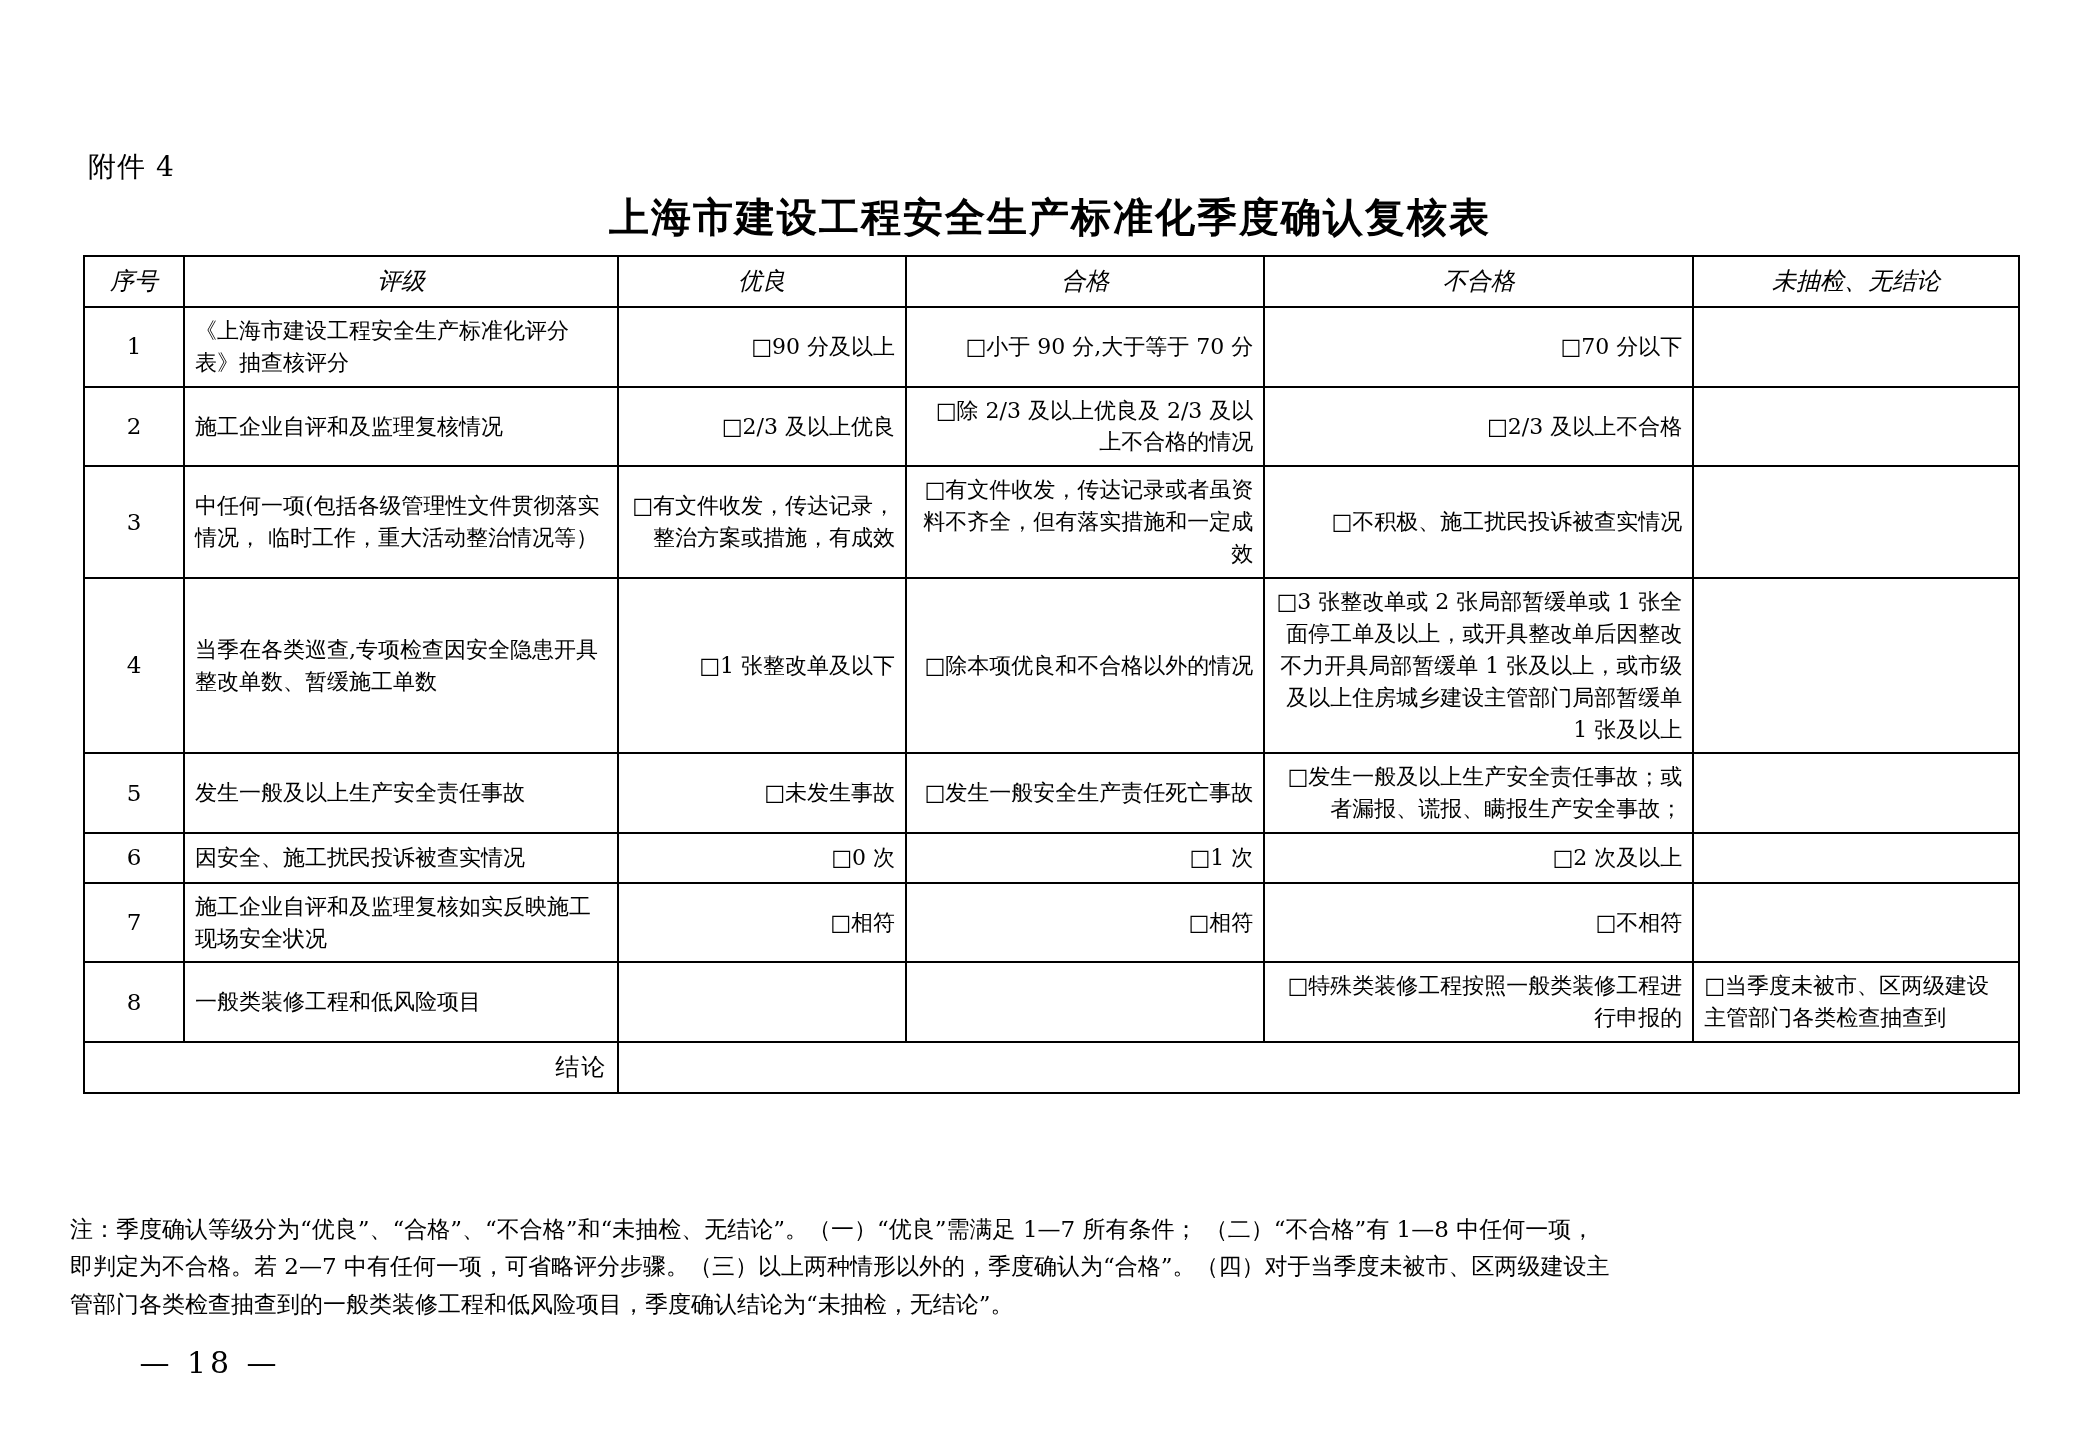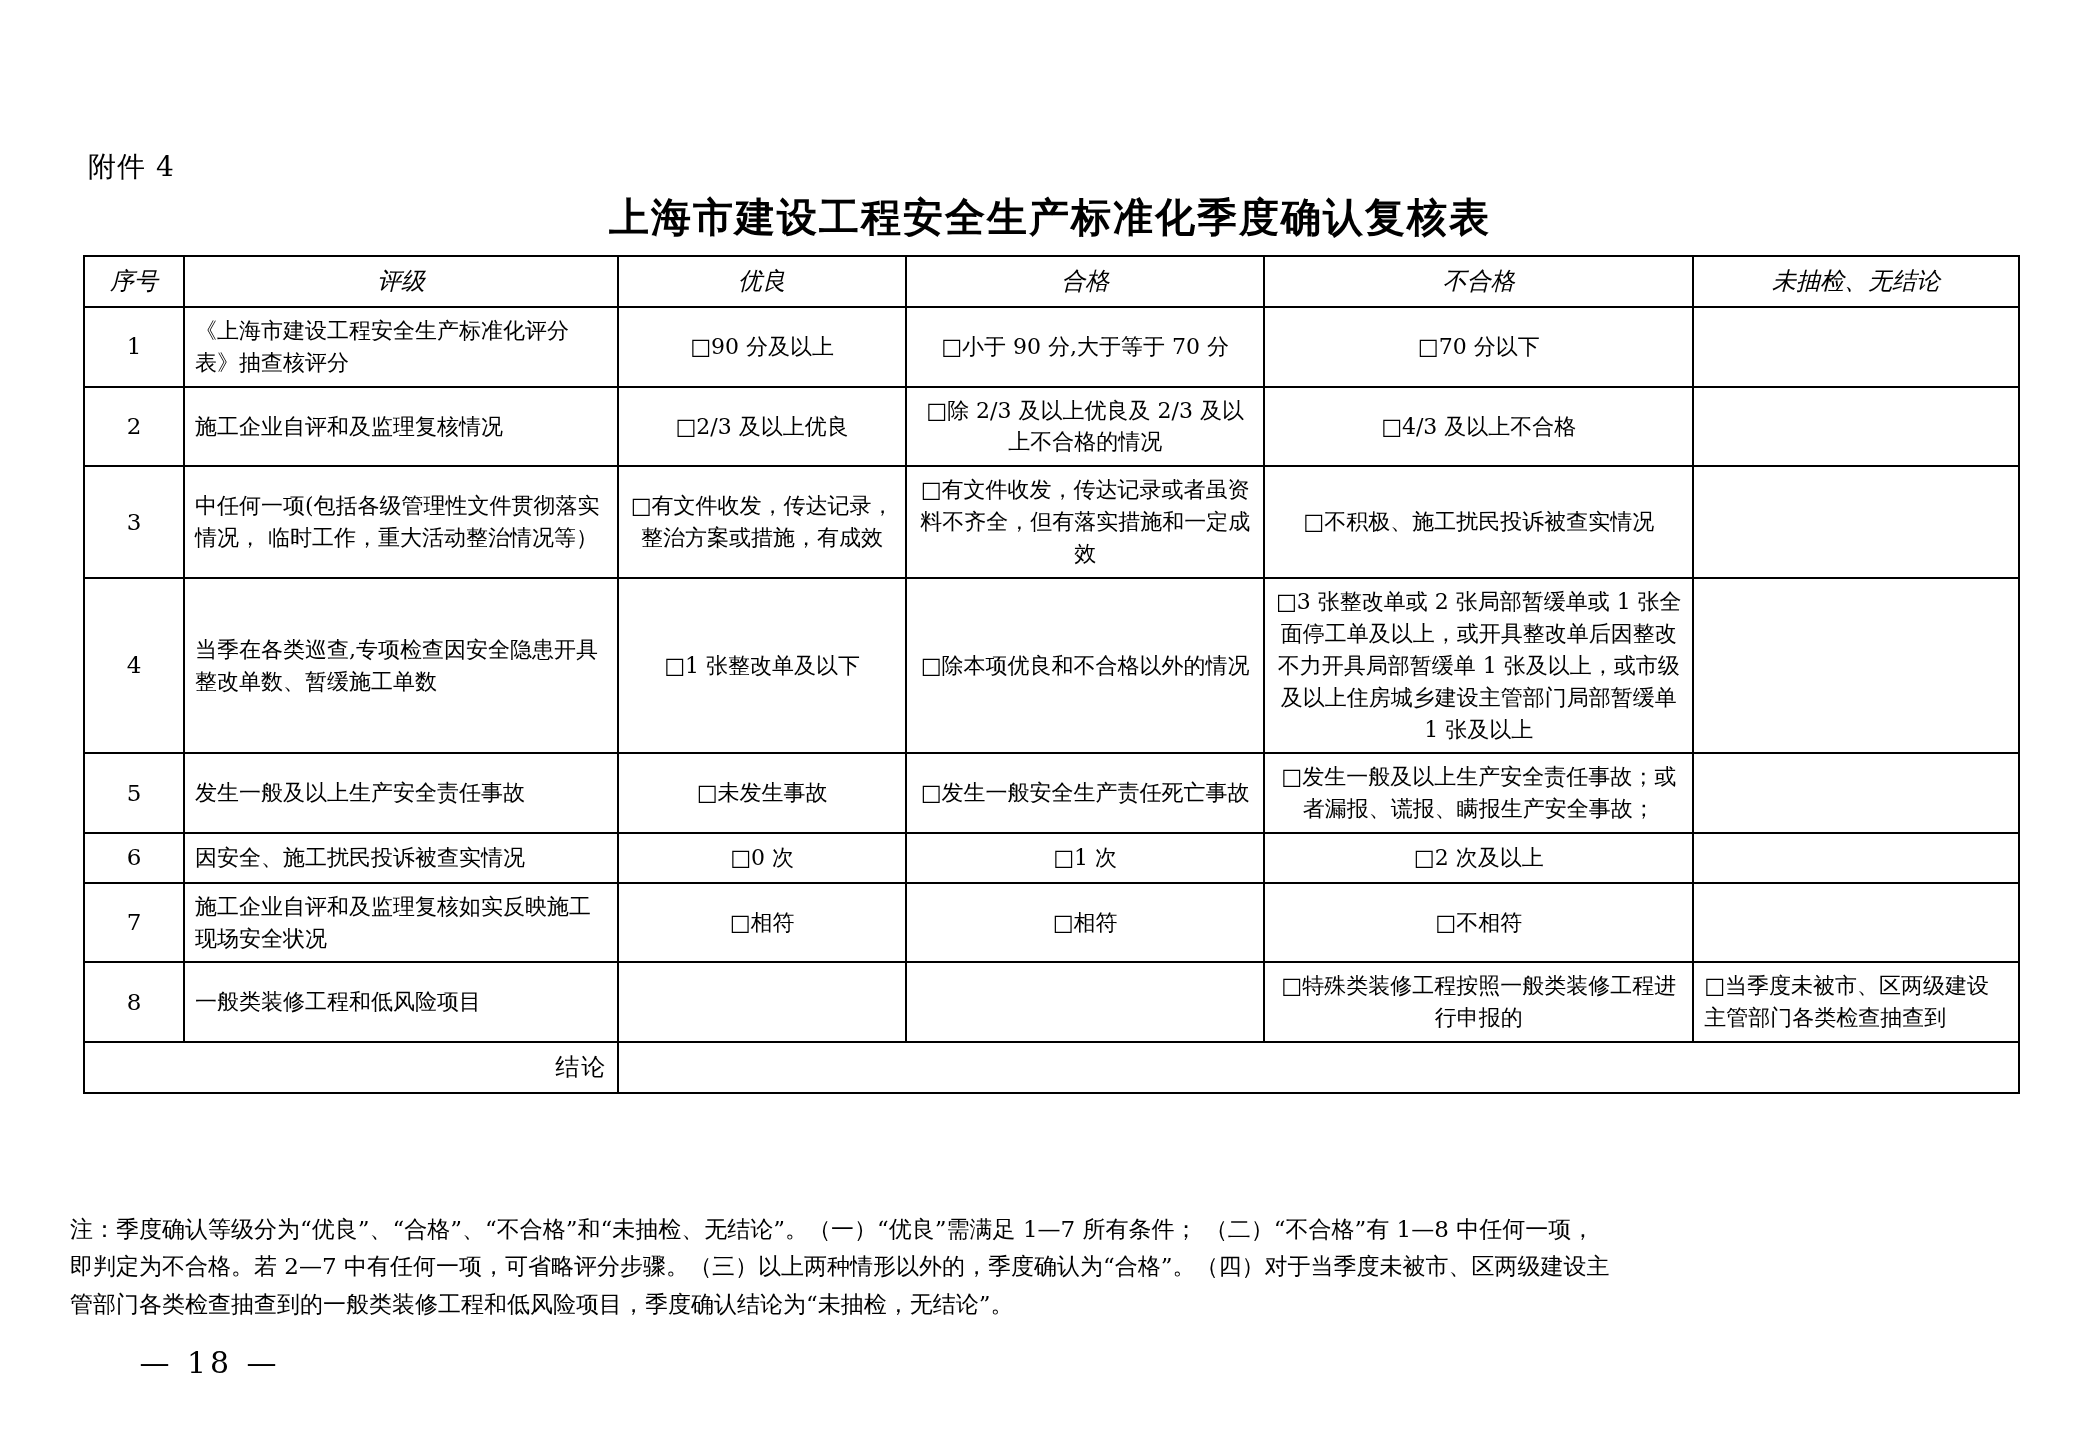--- a/index.html
+++ b/index.html
@@ -70,21 +70,21 @@
   .col-none    { width: 300px; }
   td.cell-no {
     text-align: center;
     font-size: 23px;
   }
   td.cell-text {
     text-align: left;
     vertical-align: middle;
   }
   td.cell-opt {
-    text-align: center;
+    text-align: right;
     vertical-align: middle;
   }
   td.cell-blank {
     text-align: left;
   }
   .conc-row td.conc-label {
     text-align: right;
     font-size: 24px;
     letter-spacing: 2px;
   }
@@ -145,21 +145,21 @@
         <td class="cell-opt">□小于 90 分,大于等于 70 分</td>
         <td class="cell-opt">□70 分以下</td>
         <td class="cell-blank"></td>
       </tr>
 
       <tr>
         <td class="cell-no">2</td>
         <td class="cell-text">施工企业自评和及监理复核情况</td>
         <td class="cell-opt">□2/3 及以上优良</td>
         <td class="cell-opt">□除 2/3 及以上优良及 2/3 及以上不合格的情况</td>
-        <td class="cell-opt">□4/3 及以上不合格</td>
+        <td class="cell-opt">□2/3 及以上不合格</td>
         <td class="cell-blank"></td>
       </tr>
 
       <tr>
         <td class="cell-no">3</td>
         <td class="cell-text">中任何一项(包括各级管理性文件贯彻落实情况， 临时工作，重大活动整治情况等）</td>
         <td class="cell-opt">□有文件收发，传达记录，整治方案或措施，有成效</td>
         <td class="cell-opt">□有文件收发，传达记录或者虽资料不齐全，但有落实措施和一定成效</td>
         <td class="cell-opt">□不积极、施工扰民投诉被查实情况</td>
         <td class="cell-blank"></td>

